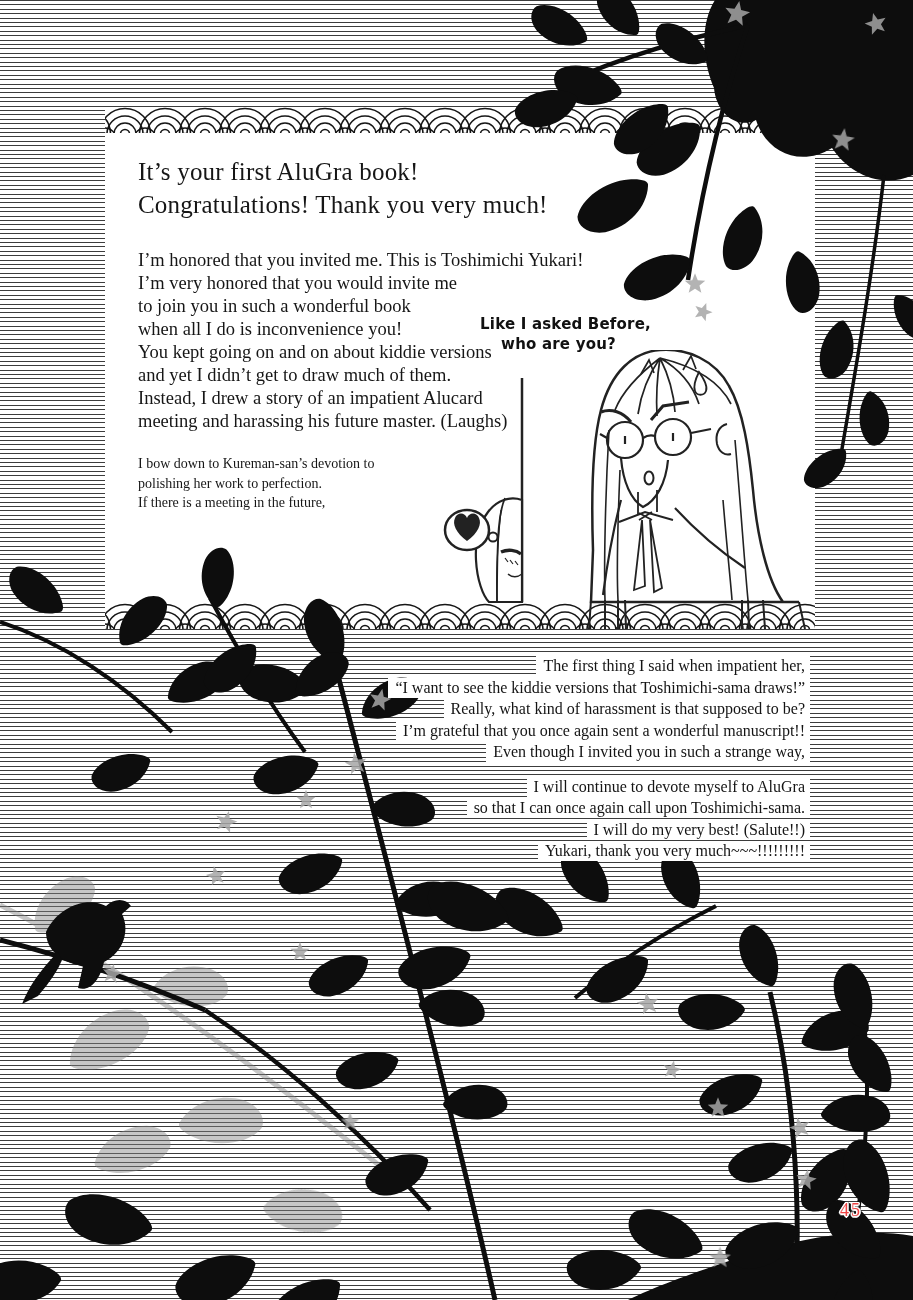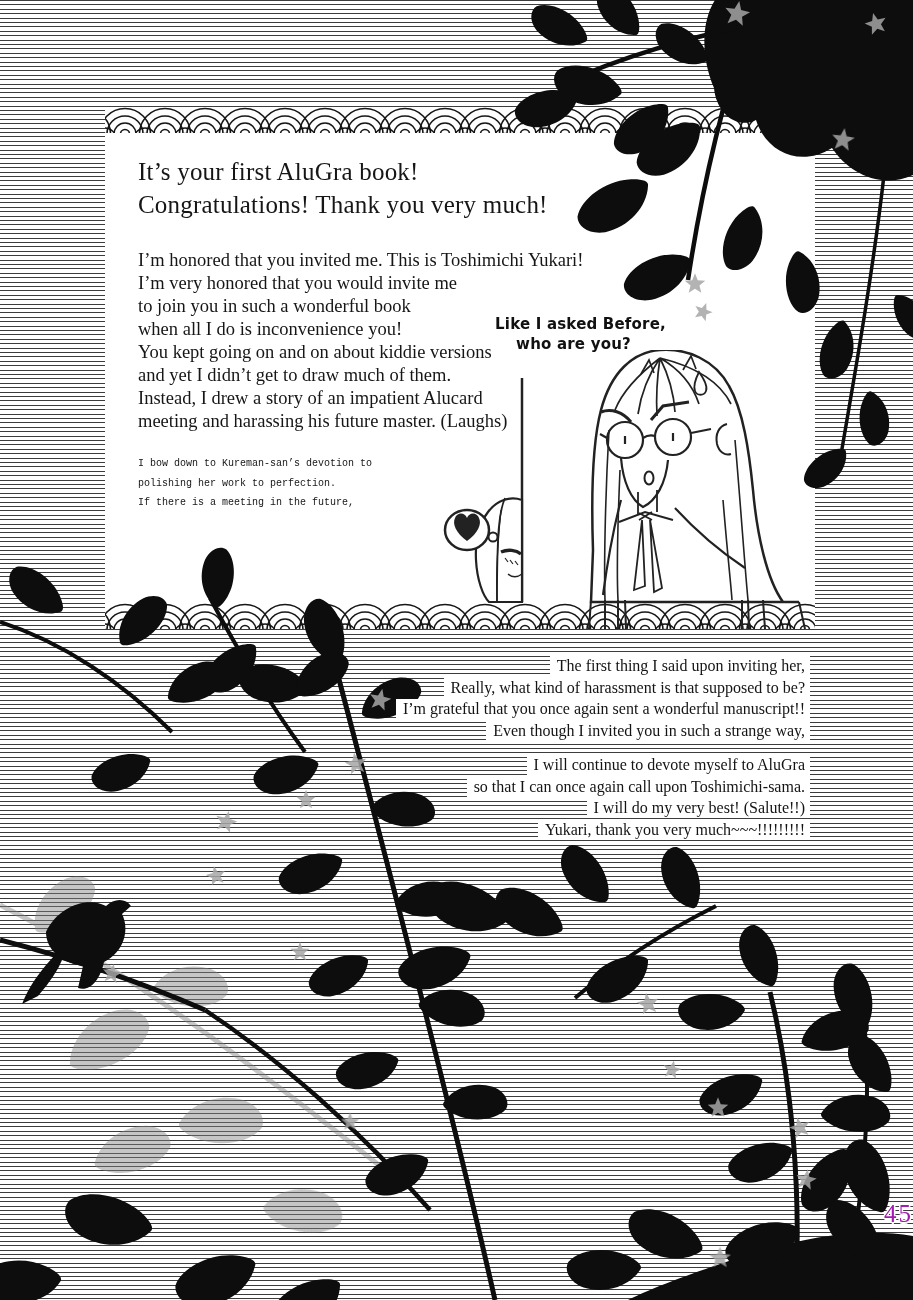--- a/index.html
+++ b/index.html
@@ -9,34 +9,34 @@
   .stripes{position:absolute;inset:0;z-index:1;
     background:repeating-linear-gradient(to bottom,#3c3c3c 0px,#3c3c3c 1px,#ffffff 1px,#ffffff 4.4px);}
   
   .panel{position:absolute;left:105px;top:107px;width:710px;height:522px;background:#ffffff;z-index:2;}
   .wave{position:absolute;left:0;width:710px;height:26px;z-index:1;}
   .wave-top{top:0;}
   .wave-bottom{bottom:0;}
   .panel-text{position:absolute;z-index:2;}
   .title{left:33px;top:48px;font-size:25px;line-height:33px;letter-spacing:.2px;}
   .para1{left:33px;top:142px;font-size:18.5px;line-height:23px;}
-  .para2{left:33px;top:347px;font-size:10px;line-height:19.5px;font-family:Liberation Mono, monospace;}
+  .para2{left:33px;top:347px;font-size:14px;line-height:19.5px;}
   .speech{left:368px;top:207px;width:185px;text-align:center;
           font-family:"DejaVu Sans", sans-serif;font-size:15px;line-height:20px;
-          font-weight:600;letter-spacing:.2px;color:#111;margin-left:15px;}
+          font-weight:600;letter-spacing:.2px;color:#111;}
   .speech .s2{padding-right:14px;}
   .illu{position:absolute;left:300px;top:243px;z-index:3;}
   
   .afterword{position:absolute;right:103px;top:655px;z-index:20;text-align:right;
              font-size:16px;line-height:21.5px;color:#141414;}
   .afterword .b2{margin-top:13px;}
   .hl{background:#ffffff;padding:1px 5px 2px 7px;}
   .decor{position:absolute;left:0;top:0;z-index:15;}
-  .pagenum{position:absolute;left:840px;top:1200px;z-index:30;font-size:25px;letter-spacing:2px;color:#a21caf;
-    text-shadow:-1.5px 0 #fff,1.5px 0 #fff,0 -1.5px #fff,0 1.5px #fff,-1px -1px #fff,1px 1px #fff,-1px 1px #fff,1px -1px #fff;margin-left:44px;}
+  .pagenum{position:absolute;left:840px;top:1200px;z-index:30;font-size:18px;letter-spacing:2px;color:#ef4444;
+    text-shadow:-1.5px 0 #fff,1.5px 0 #fff,0 -1.5px #fff,0 1.5px #fff,-1px -1px #fff,1px 1px #fff,-1px 1px #fff,1px -1px #fff;}
 </style>
 </head>
 <body>
 
 <div class="page">
   <div class="stripes"></div>
 
   <div class="panel">
     <div class="wave wave-top">
       <svg width="710" height="26">
@@ -301,21 +301,22 @@
       <use href="#star" transform="translate(672,1070) rotate(12) scale(0.8)"></use>
       <use href="#star" transform="translate(718,1108) scale(0.9)"></use>
       <use href="#star" transform="translate(800,1128) rotate(-15) scale(0.9)"></use>
       <use href="#star" transform="translate(806,1180) rotate(10) scale(0.9)"></use>
       <use href="#star" transform="translate(720,1258) scale(0.95)"></use>
     </g>
   </svg>
 
   <div class="afterword">
     <div class="block">
-      <div class="ln"><span class="hl">The first thing I said upon inviting her,</span></div>
+      <div class="ln"><span class="hl">The first thing I said when impatient her,</span></div>
+      <div class="ln"><span class="hl">“I want to see the kiddie versions that Toshimichi-sama draws!”</span></div>
       <div class="ln"><span class="hl">Really, what kind of harassment is that supposed to be?</span></div>
       <div class="ln"><span class="hl">I’m grateful that you once again sent a wonderful manuscript!!</span></div>
       <div class="ln"><span class="hl">Even though I invited you in such a strange way,</span></div>
     </div>
     <div class="block b2">
       <div class="ln"><span class="hl">I will continue to devote myself to AluGra</span></div>
       <div class="ln"><span class="hl">so that I can once again call upon Toshimichi-sama.</span></div>
       <div class="ln"><span class="hl">I will do my very best! (Salute!!)</span></div>
       <div class="ln"><span class="hl">Yukari, thank you very much~~~!!!!!!!!!</span></div>
     </div>

